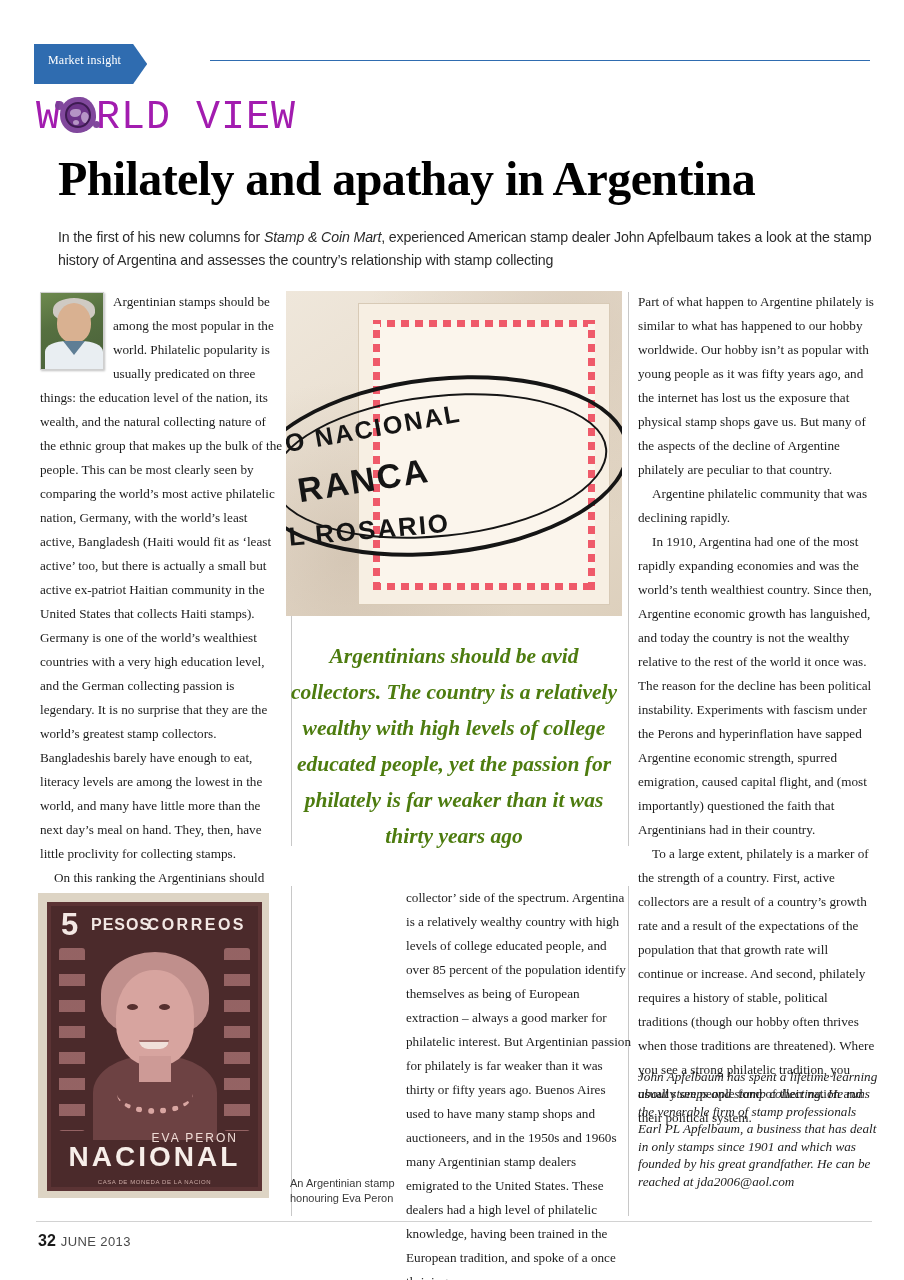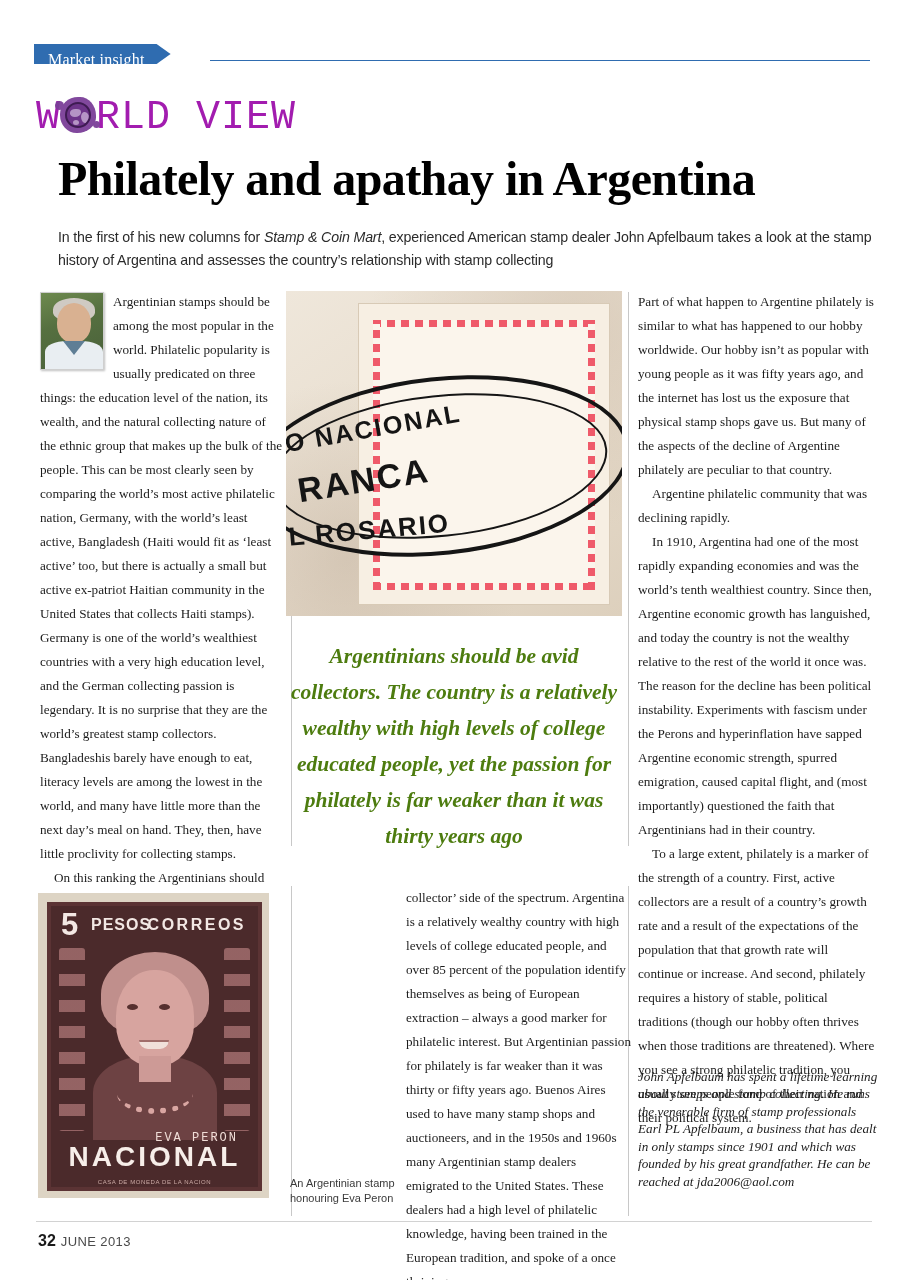--- a/index.html
+++ b/index.html
@@ -22,26 +22,26 @@
 
   
   .kicker-row {
     position: absolute;
     left: 34px; top: 44px;
     width: 836px; height: 34px;
   }
   .kicker-tab {
     position: absolute;
     left: 0; top: 0;
-    height: 20px;
+    height: 40px;
     padding: 0 26px 8px 14px;
     background: #2f6cb0;
     color: #ffffff;
     font-family: "Liberation Serif", serif;
-    font-size: 16px;
+    font-size: 12px;
     line-height: 32px;
     letter-spacing: 0.2px;
     clip-path: polygon(0 0, calc(100% - 14px) 0, 100% 50%, calc(100% - 14px) 100%, 0 100%);
     box-shadow: 0 2px 0 rgba(0,0,0,0.18);
     white-space: nowrap;
   }
   .kicker-rule {
     position: absolute;
     left: 176px; top: 16px;
     width: 660px; height: 1px;
@@ -437,21 +437,21 @@
   .ev-necklace {
     position: absolute; left: 28px; top: 122px;
     width: 76px; height: 40px;
     border-bottom: 6px dotted #d9a6a2;
     border-radius: 0 0 50% 50%;
   }
   .eva-name {
     position: absolute;
     right: 20px; bottom: 42px;
     color: #f0ddd7;
-    font-family: Liberation Mono, monospace;
+    font-family: Liberation Sans, sans-serif;
     font-size: 12px;
     letter-spacing: 2px;
   }
   .eva-country {
     position: absolute;
     left: 0; right: 0; bottom: 14px;
     text-align: center;
     color: #f7eee9;
     font-family: "Liberation Sans", sans-serif;
     font-weight: 700;

